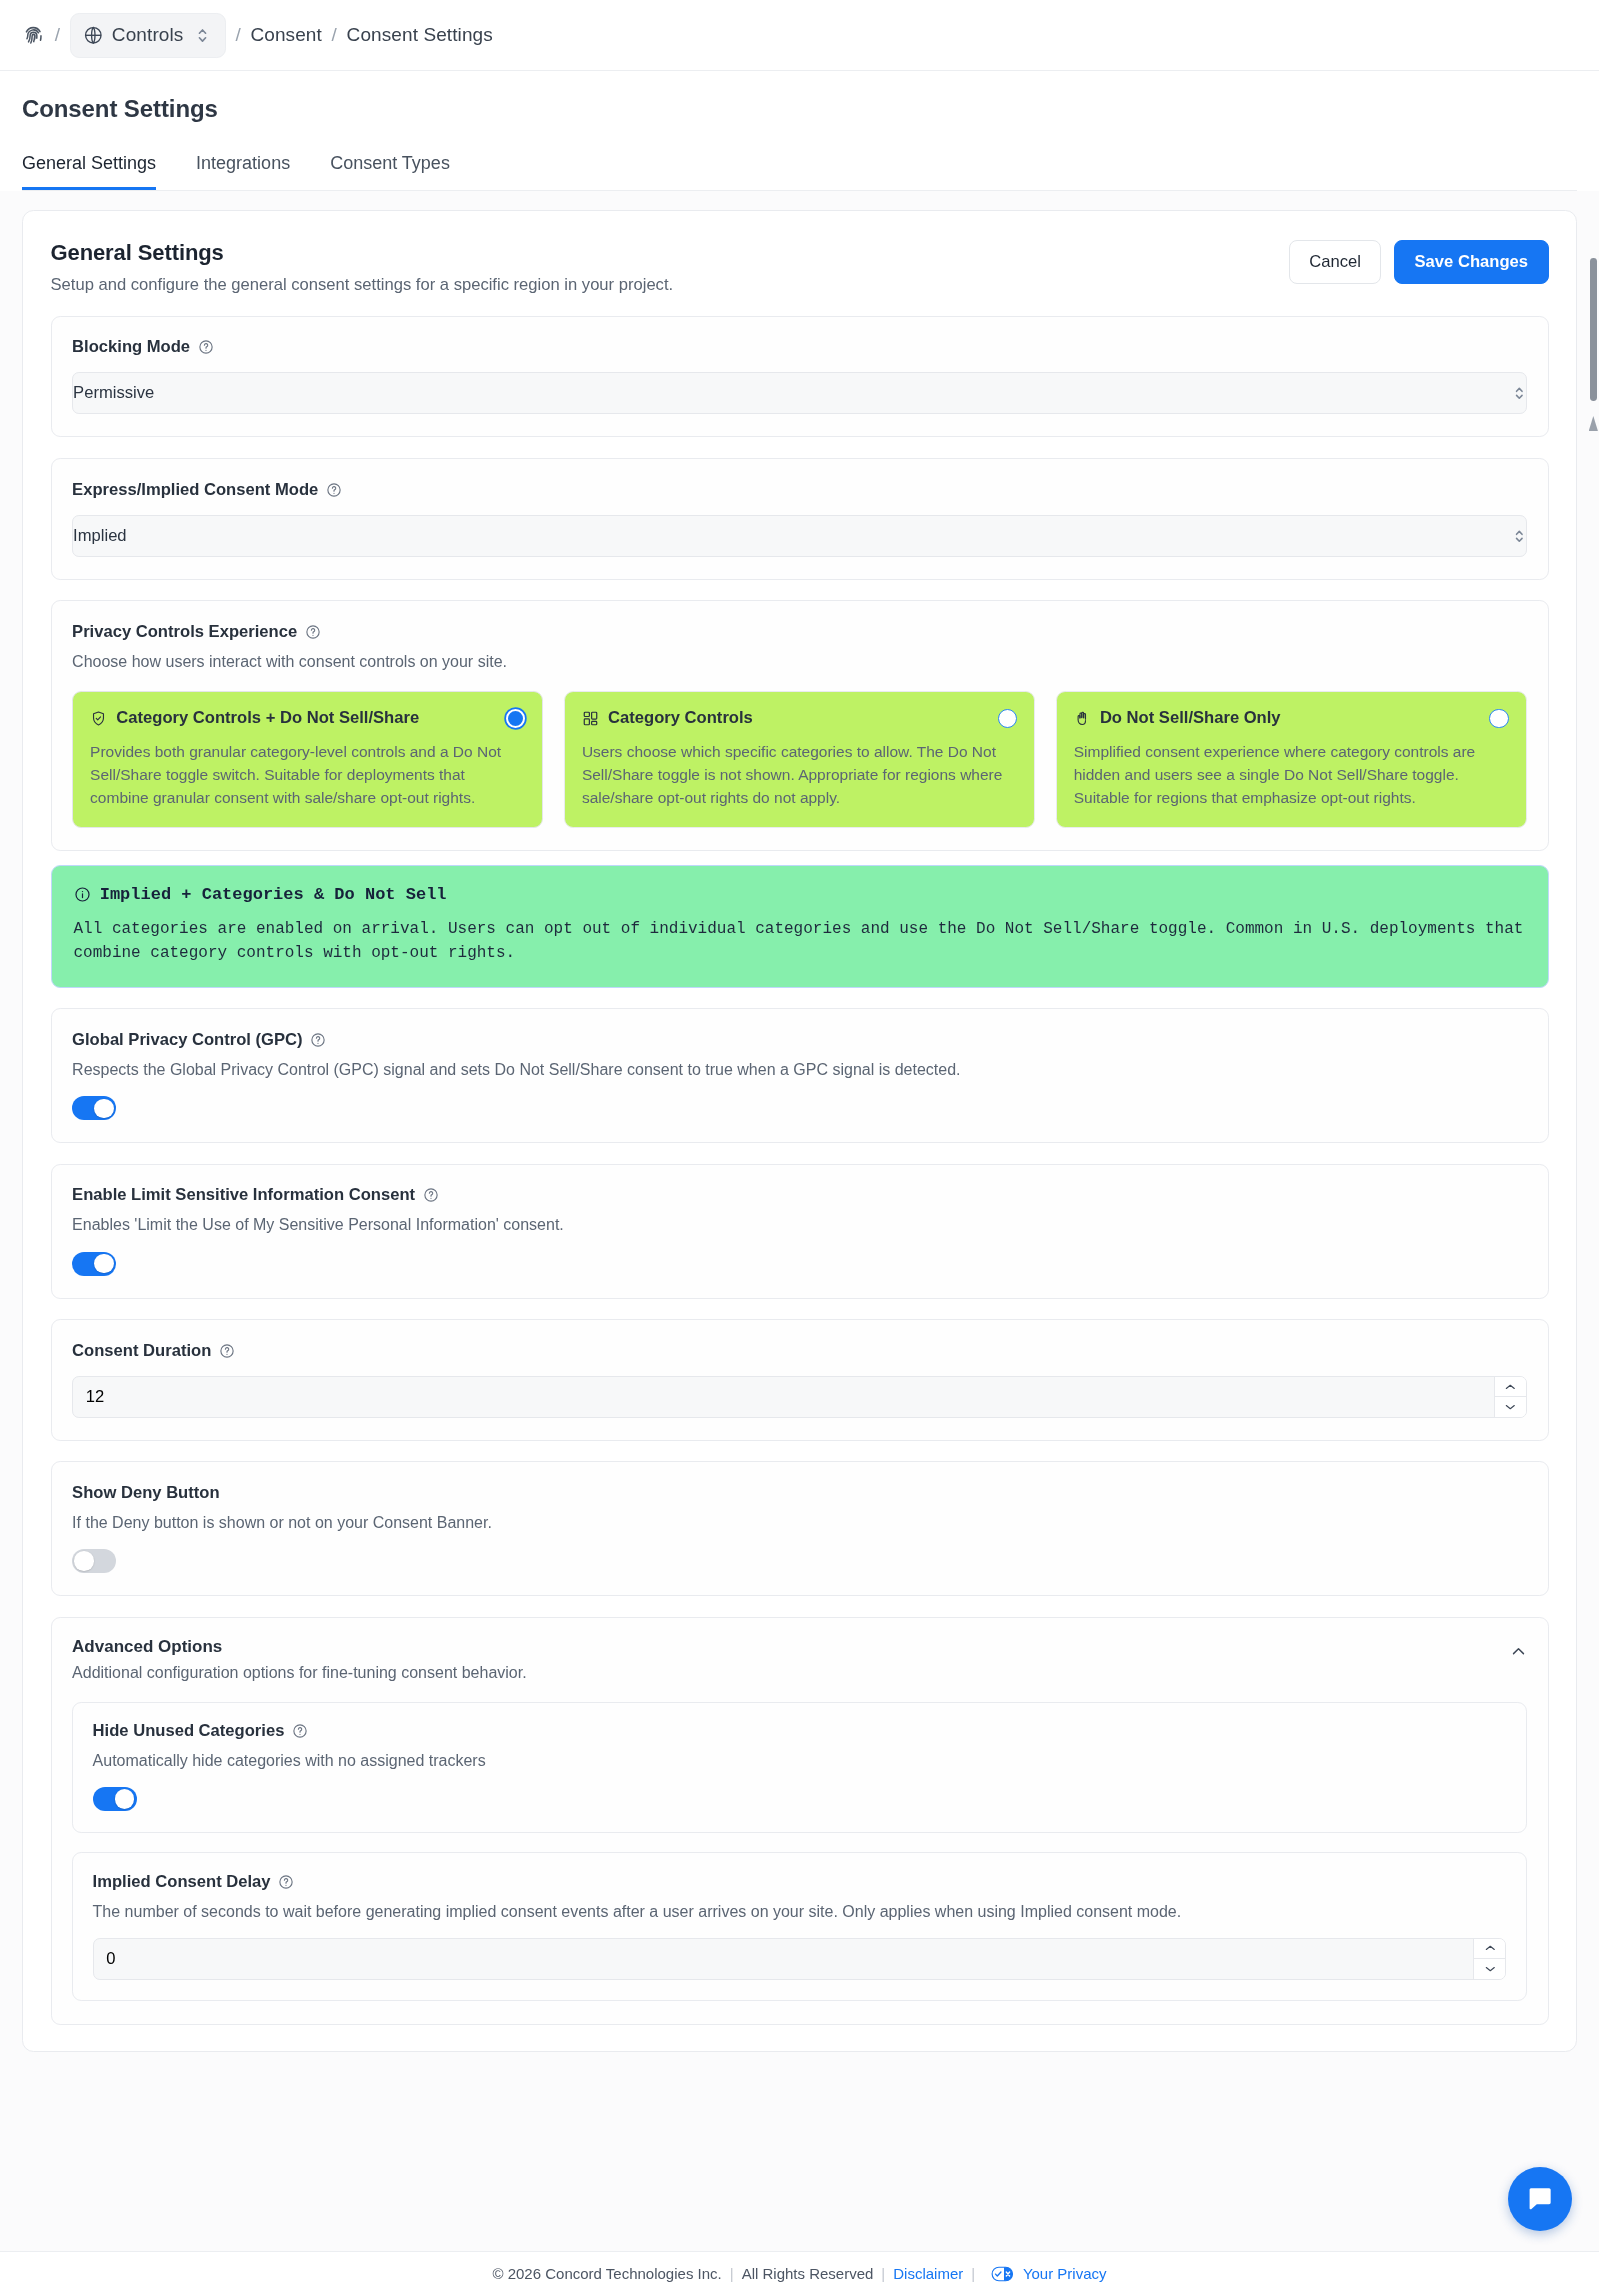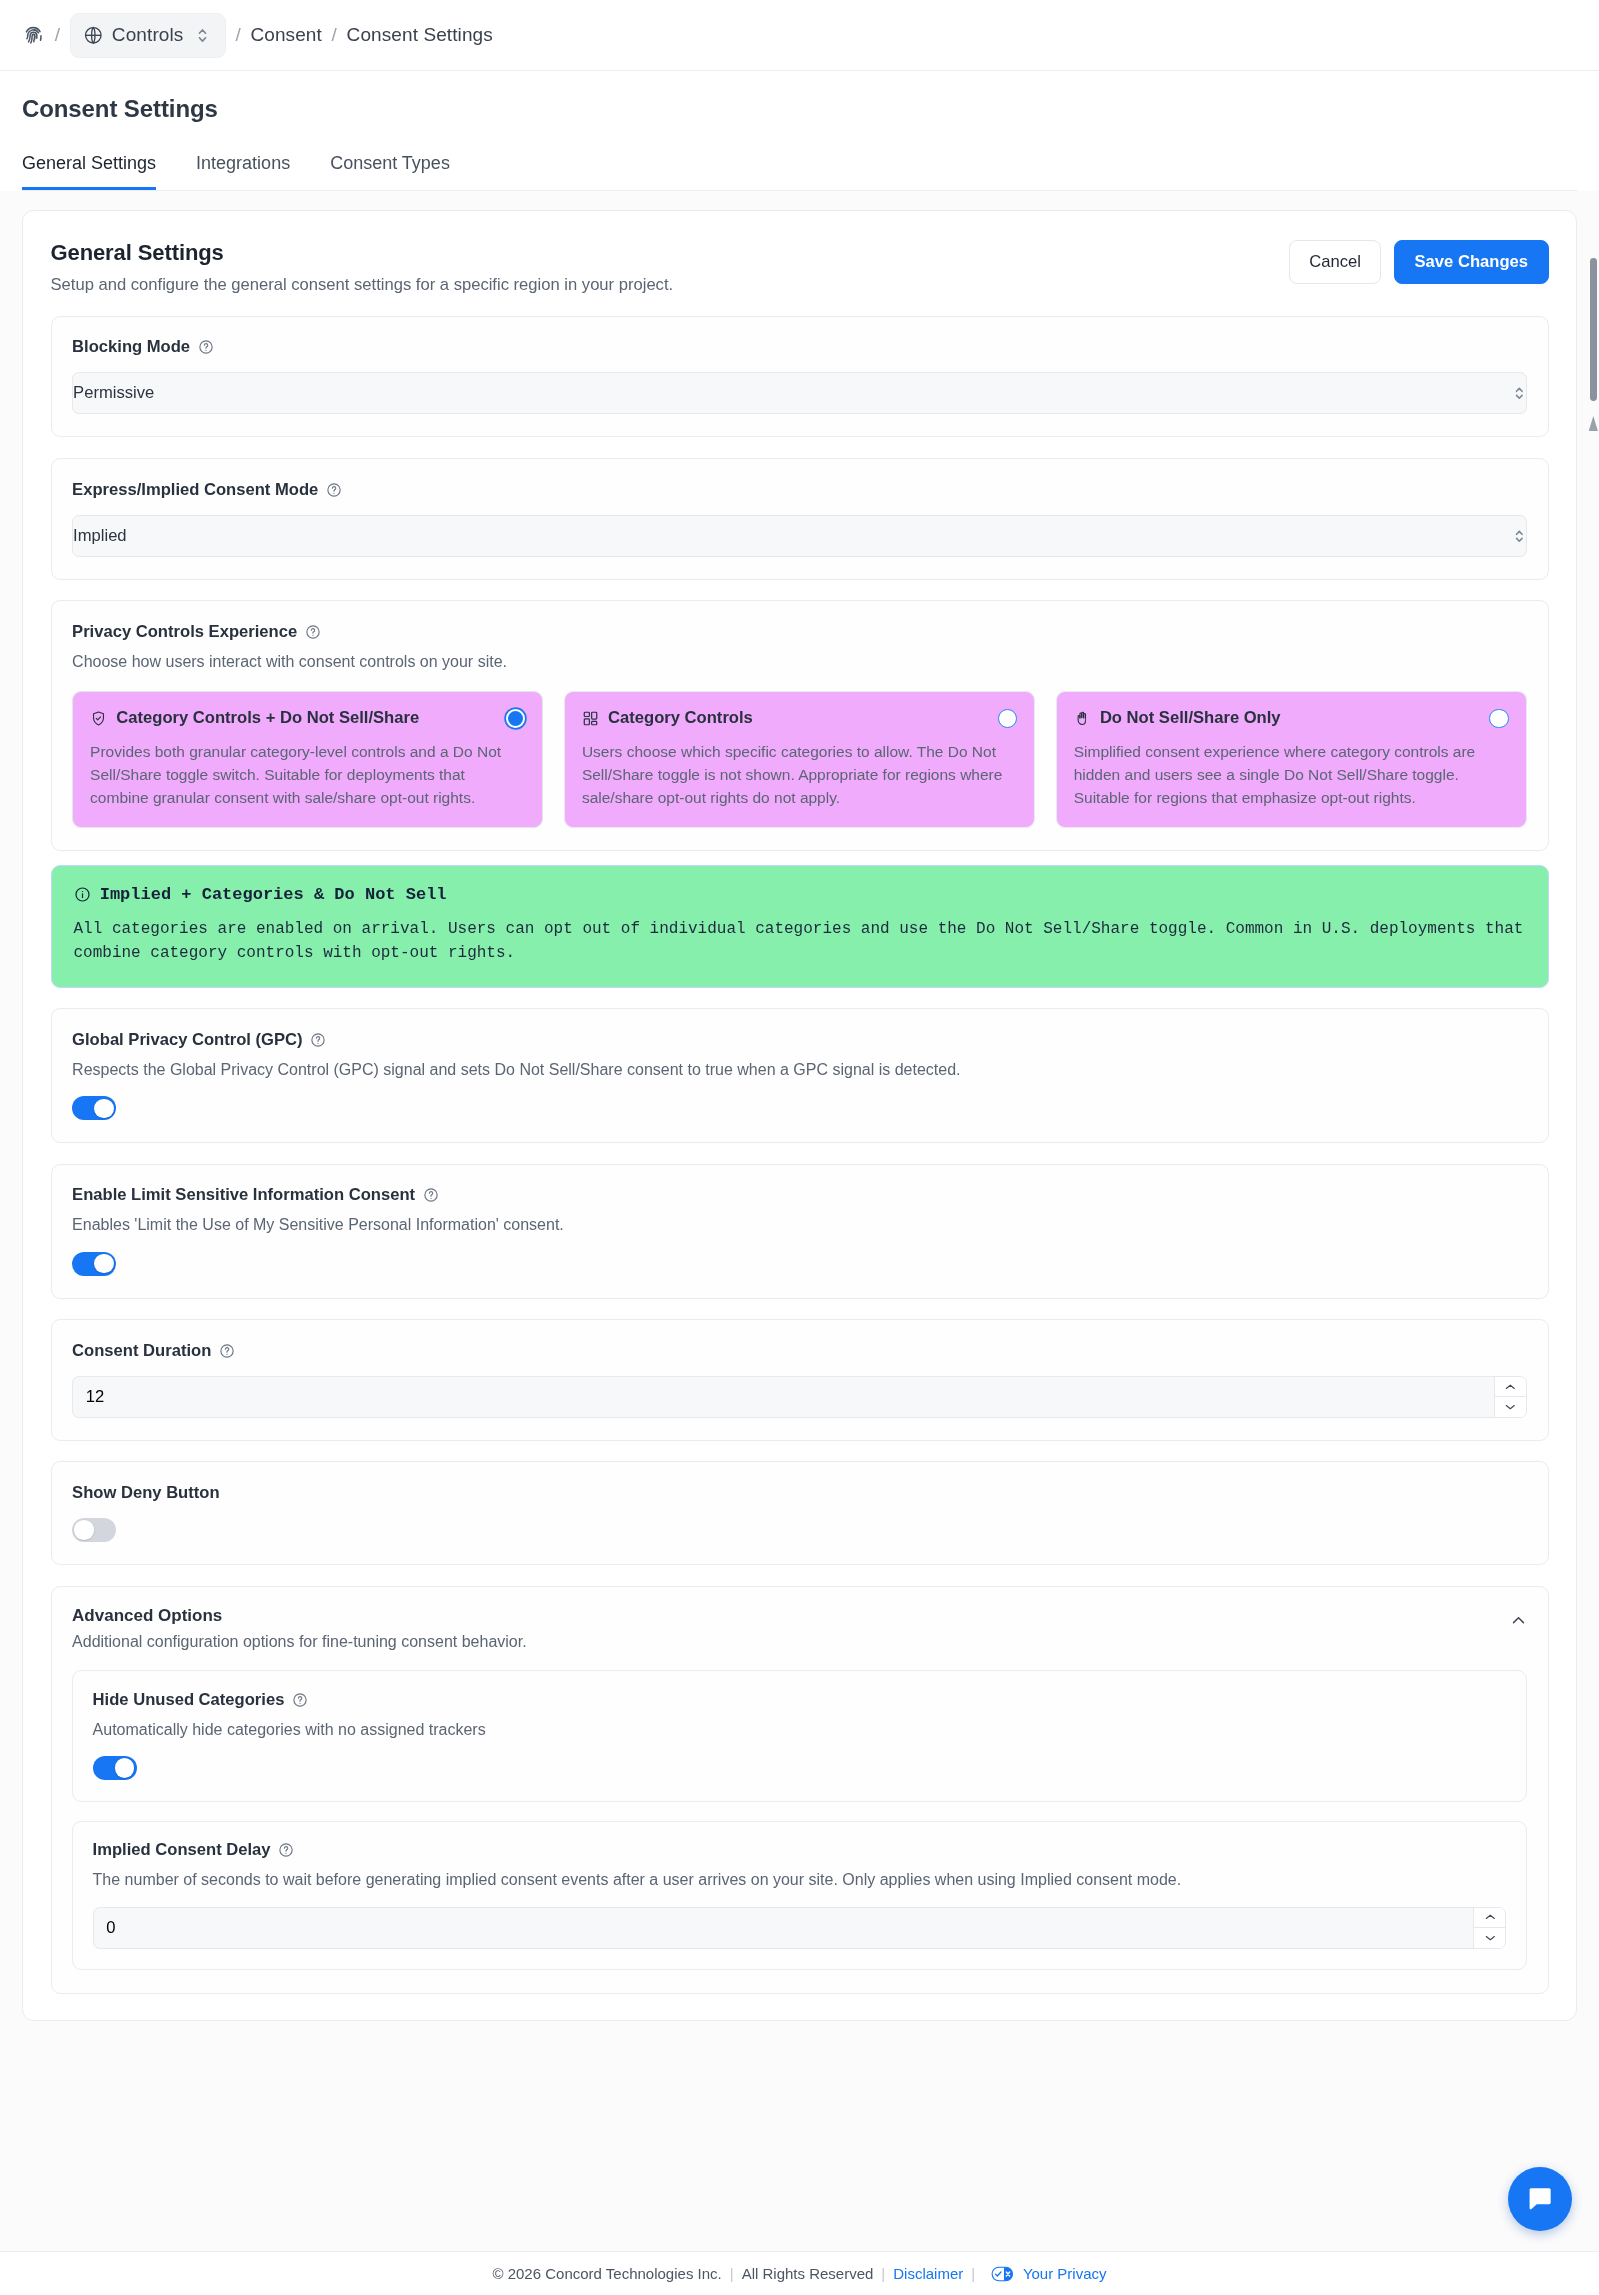--- a/index.html
+++ b/index.html
@@ -221,21 +221,21 @@
   .options-row {
     display: flex;
     gap: 20.6px;
     margin-top: 18.3px;
   }
   .opt-card {
     flex: 1;
     border: 1.1px solid #e9ebef;
     border-radius: 9.2px;
     padding: 16px 17px 17px 17px;
-    background: #f0abfc;
+    background: #bef264;
     cursor: pointer;
   }
   .opt-card.selected { border-color: #e4e6ea; }
   .opt-head {
     display: flex;
     align-items: center;
     justify-content: space-between;
     gap: 10.3px;
   }
   .opt-title {
@@ -652,20 +652,21 @@
                 </svg>
             </button>
           </div>
         </div>
       </div>
 
       <div class="fieldbox">
         <div class="field-label">
           <span>Show Deny Button</span>
         </div>
+        <div class="field-desc">If the Deny button is shown or not on your Consent Banner.</div>
         <div class="toggle">
             <span class="knob"></span>
           </div>
       </div>
 
       <div class="adv">
         <div class="adv-head">
           <div>
             <div class="adv-title">Advanced Options</div>
             <div class="adv-sub">Additional configuration options for fine-tuning consent behavior.</div>

